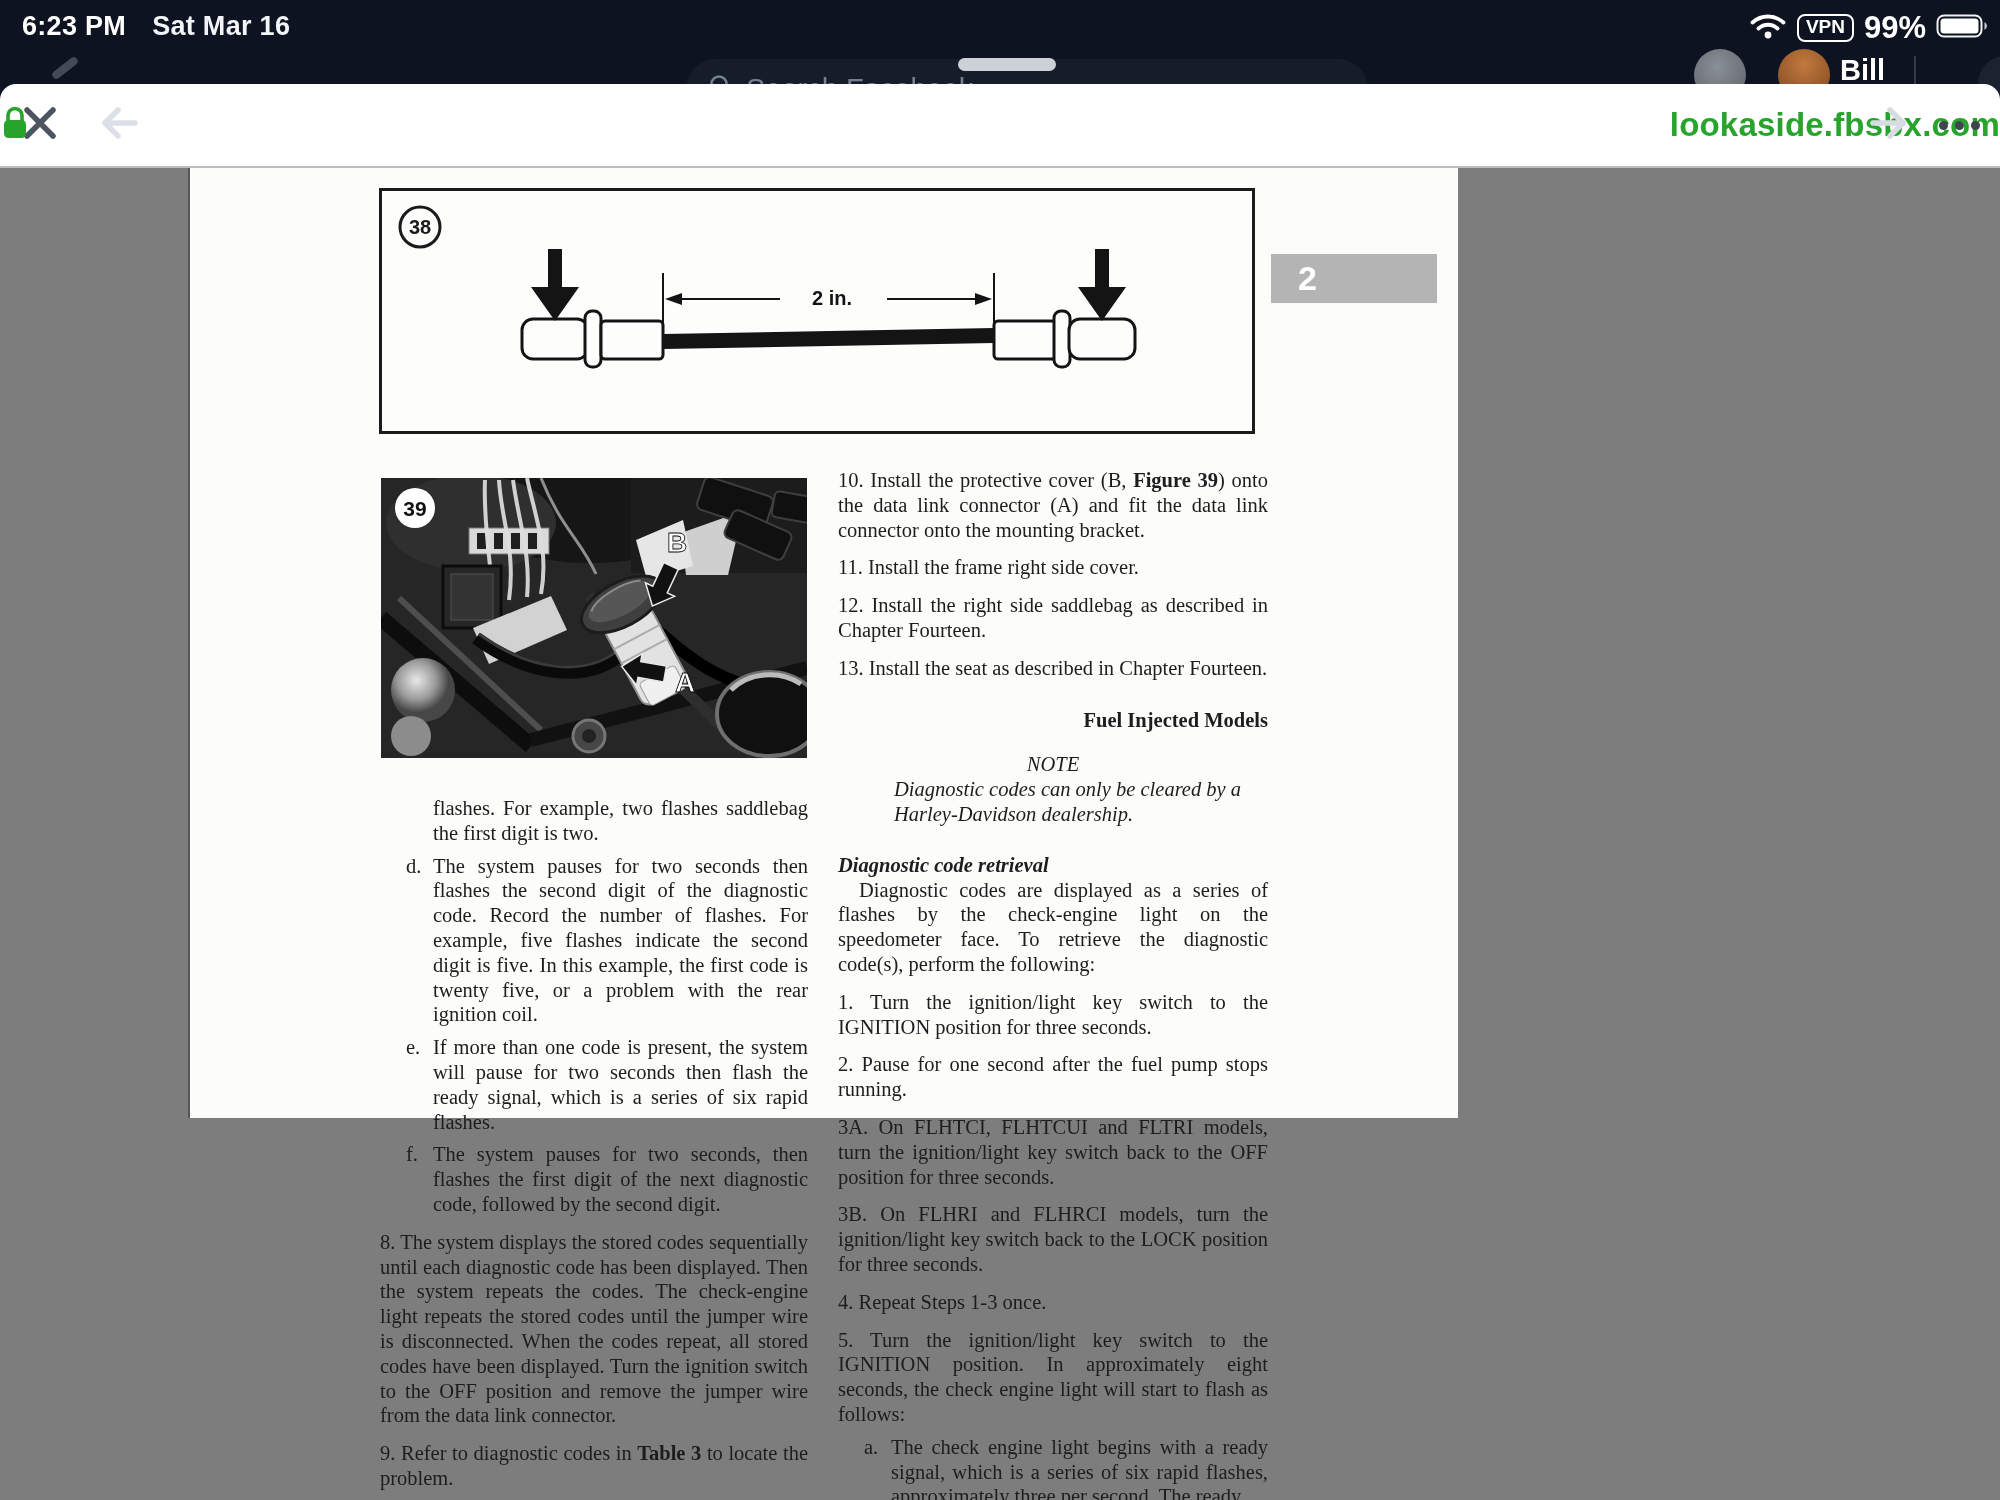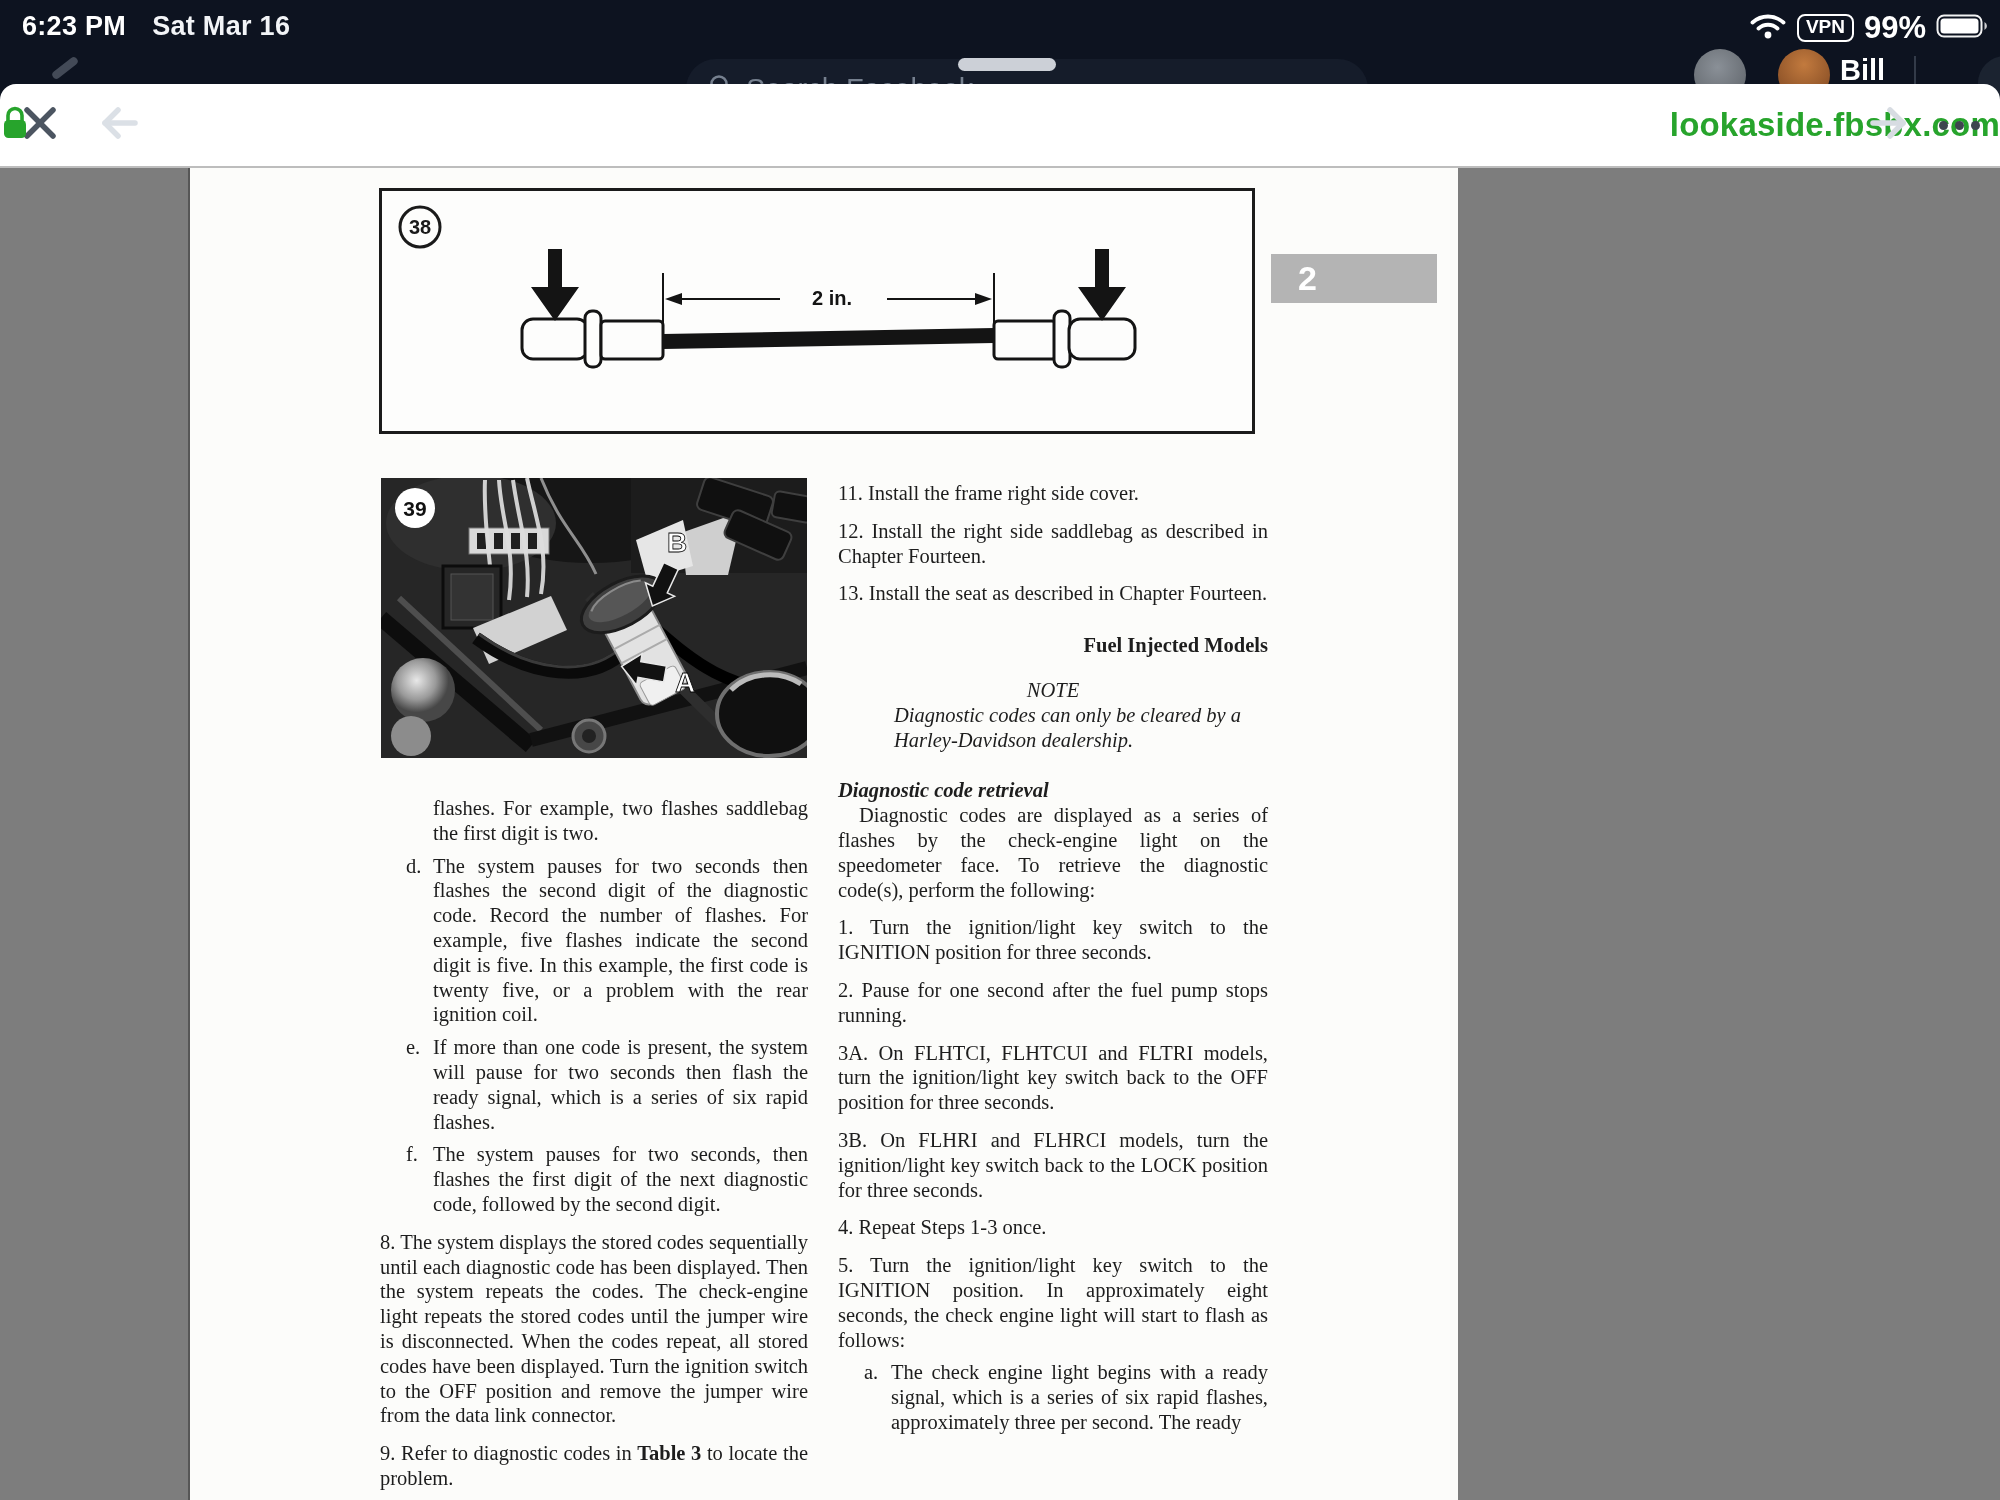--- a/index.html
+++ b/index.html
@@ -36,21 +36,21 @@
   .tb-back{left:92px;width:52px;}
   .tb-fwd{left:1864px;width:52px;}
   .tb-more{left:1928px;width:62px;display:flex;gap:7px;align-items:center;justify-content:center;}
   .dot{width:9px;height:9px;border-radius:50%;background:#3e454f;}
   .urlbox{position:absolute;left:0;top:0;width:100%;height:82px;display:flex;align-items:center;
           justify-content:space-between;gap:10px;}
   .urlbox .url{font-size:33px;font-weight:600;color:#27a42c;letter-spacing:.2px;}
 
   
   .viewer{position:absolute;left:0;top:166px;width:2000px;height:1334px;background:#7d7d7d;z-index:1;}
-  .page{position:absolute;left:188px;top:0;width:1268px;height:1334px;background:#fcfcfa;
+  .page{position:absolute;left:188px;top:0;width:1268px;height:952px;background:#fcfcfa;
         border-left:2px solid #565656;}
 
   
   .fig38{position:absolute;left:189px;top:22px;width:870px;height:240px;border:3px solid #1b1b1b;background:#fdfdfc;}
   
   .page-tab{position:absolute;left:1081px;top:88px;width:166px;height:49px;background:#b4b4b4;
             color:#fff;font-size:34px;font-weight:700;line-height:49px;padding-left:27px;box-sizing:border-box;}
   
   .fig39{position:absolute;left:191px;top:312px;width:426px;height:280px;background:#1e1e1e;}
 
@@ -280,20 +280,21 @@
         </div>
         <div class="li">
           <span class="marker">f.</span>
           <p class="litext">The system pauses for two seconds, then flashes the first digit of the next diagnostic code, followed by the second digit.</p>
         </div>
         <p class="para num">8. The system displays the stored codes sequentially until each diagnostic code has been displayed. Then the system repeats the codes. The check-engine light repeats the stored codes until the jumper wire is disconnected. When the codes repeat, all stored codes have been displayed. Turn the ignition switch to the OFF position and remove the jumper wire from the data link connector.</p>
         <p class="para num"><span>9.  Refer to diagnostic codes in </span><b>Table 3</b><span> to locate the problem.</span></p>
       </div>
 
       <div class="col col-right">
+        <p class="para"><span>10.  Install the protective cover (B, </span><b>Figure 39</b><span>) onto the data link connector (A) and fit the data link connector onto the mounting bracket.</span></p>
         <p class="para num">11.  Install the frame right side cover.</p>
         <p class="para num">12.  Install the right side saddlebag as described in Chapter Fourteen.</p>
         <p class="para num">13.  Install the seat as described in Chapter Fourteen.</p>
         <p class="h-bold">Fuel Injected Models</p>
         <p class="note-title">NOTE</p>
         <p class="note-body">Diagnostic codes can only be cleared by a Harley-Davidson dealership.</p>
         <p class="h-boldital">Diagnostic code retrieval</p>
         <p class="para intro">Diagnostic codes are displayed as a series of flashes by the check-engine light on the speedometer face. To retrieve the diagnostic code(s), perform the following:</p>
         <p class="para num">1. Turn the ignition/light key switch to the IGNITION position for three seconds.</p>
         <p class="para num">2.  Pause for one second after the fuel pump stops running.</p>

